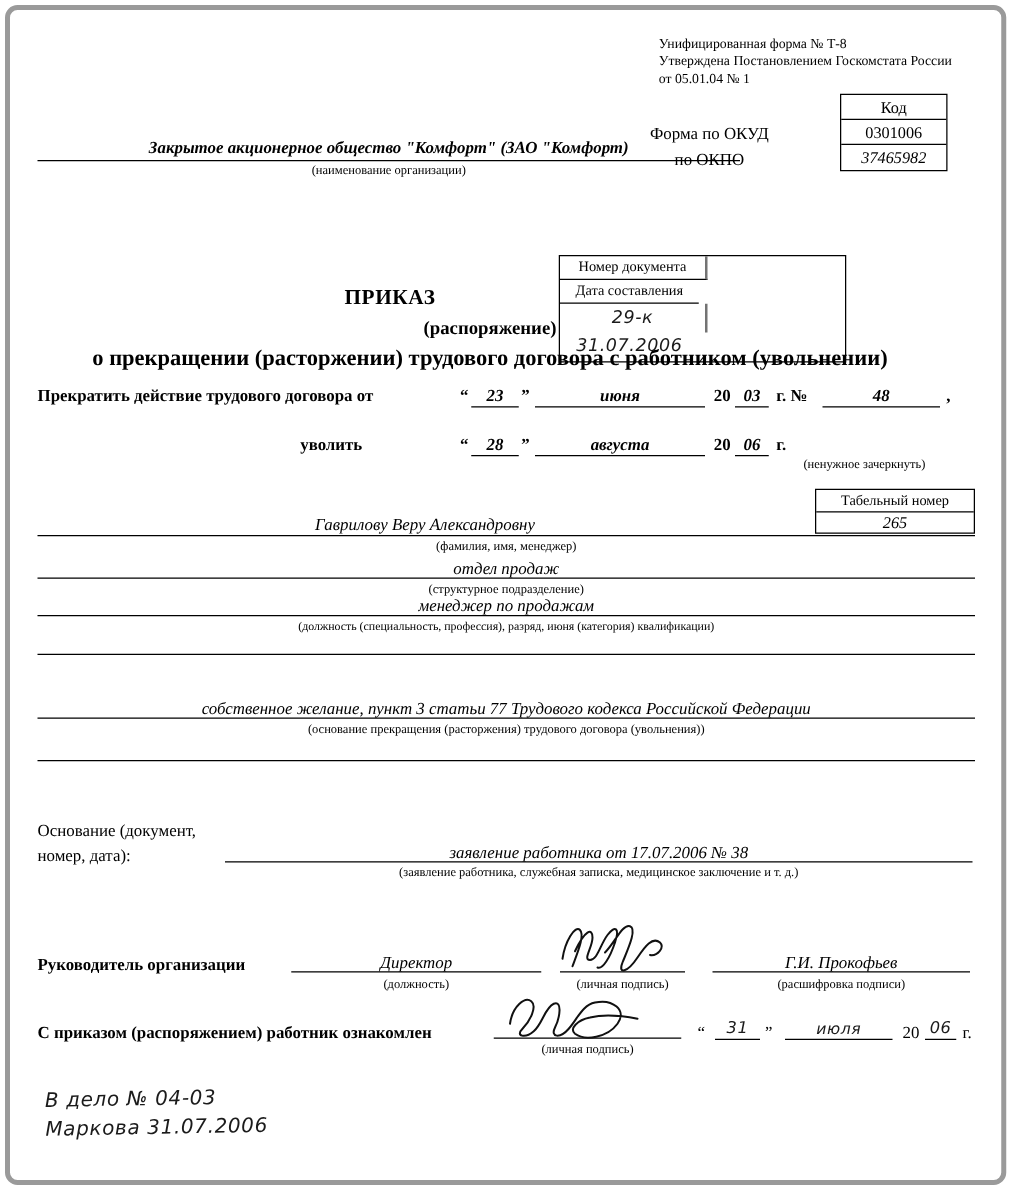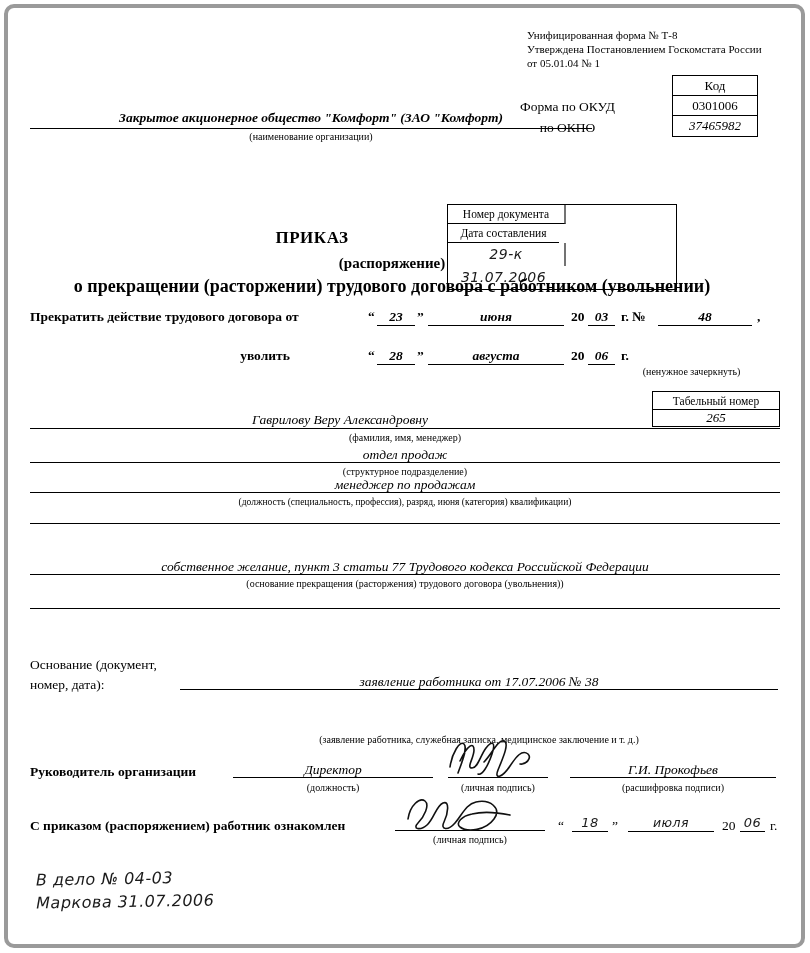--- a/index.html
+++ b/index.html
@@ -125,21 +125,21 @@
 
   <div class="abs center i body-t" style="left:30px; top:557px; width:750px; height:18px; border-bottom:1px solid #000;">собственное желание, пункт 3 статьи 77 Трудового кодекса Российской Федерации</div>
   <div class="abs cap" style="left:30px; top:578px; width:750px;">(основание прекращения (расторжения) трудового договора (увольнения))</div>
   <div class="abs hr" style="left:30px; top:608px; width:750px;"></div>
 
   <div class="abs body-t" style="left:30px; top:655px; width:170px; line-height:20px;">
     <div>Основание (документ,</div>
     <div>номер, дата):</div>
   </div>
   <div class="abs center i body-t" style="left:180px; top:672px; width:598px; height:18px; border-bottom:1px solid #000;">заявление работника от 17.07.2006 № 38</div>
-  <div class="abs cap" style="left:180px; top:693px; width:598px;margin-top:41px;">(заявление работника, служебная записка, медицинское заключение и т. д.)</div>
+  <div class="abs cap" style="left:180px; top:693px; width:598px;">(заявление работника, служебная записка, медицинское заключение и т. д.)</div>
 
   <div class="abs b body-t nowrap" style="left:30px; top:762px;">Руководитель организации</div>
   <div class="abs center i body-t" style="left:233px; top:760px; width:200px; height:18px; border-bottom:1px solid #000;">Директор</div>
   <div class="abs cap" style="left:233px; top:782px; width:200px;">(должность)</div>
 
   <div class="abs" style="left:448px; top:760px; width:100px; height:18px; border-bottom:1px solid #000;"></div>
   <svg class="abs sig" style="left:438px; top:731px;" width="125" height="50" viewBox="0 0 125 50">
     <path d="M12 36 C14 22 22 9 26 13 C30 17 24 31 20 42 M22 30 C30 13 36 11 36 19 C36 27 28 37 34 37 C40 37 42 25 48 17 C54 9 58 11 54 23 C50 35 44 45 40 43 M46 31 C54 23 60 8 66 10 C72 12 64 29 60 39 C56 49 64 47 72 35 C78 26 84 18 90 23 C94 27 88 34 82 33" fill="none" stroke="#111" stroke-width="1.6" stroke-linecap="round"></path>
   </svg>
   <div class="abs cap" style="left:428px; top:782px; width:140px;">(личная подпись)</div>
@@ -149,21 +149,21 @@
 
   <div class="abs b body-t nowrap" style="left:30px; top:816px;">С приказом (распоряжением) работник ознакомлен</div>
   <div class="abs" style="left:395px; top:813px; width:150px; height:18px; border-bottom:1px solid #000;"></div>
   <svg class="abs sig" style="left:398px; top:789px;" width="145" height="46" viewBox="0 0 145 46">
     <path d="M10 30 C12 16 22 8 27 12 C32 16 26 28 20 34 C14 40 22 42 29 36 C36 30 38 17 45 14 C52 11 50 25 46 33 C42 41 50 42 57 34 C64 26 68 15 78 13 C92 10 104 19 96 30 C88 41 70 44 62 38 C57 34 64 27 74 25 C86 22 102 24 112 26" fill="none" stroke="#111" stroke-width="1.6" stroke-linecap="round"></path>
   </svg>
   <div class="abs cap" style="left:395px; top:834px; width:150px;">(личная подпись)</div>
 
   <div class="abs body-t" style="left:0; top:816px; width:810px; height:20px;">
     <span class="abs" style="left:558px;">“</span>
-    <span class="abs slot hand" style="left:572px; top:-3px; width:36px; height:19px; font-size:13px;">18</span>
+    <span class="abs slot hand" style="left:572px; top:-3px; width:36px; height:19px; font-size:13px;">31</span>
     <span class="abs" style="left:612px;">”</span>
     <span class="abs slot hand" style="left:628px; top:-3px; width:86px; height:19px; font-size:12.5px;">июля</span>
     <span class="abs" style="left:722px;">20</span>
     <span class="abs slot hand" style="left:740px; top:-3px; width:25px; height:19px; font-size:13px;">06</span>
     <span class="abs" style="left:770px;">г.</span>
   </div>
 
   <div class="abs hand" style="left:36px; top:867px; font-size:16px; line-height:23px; transform:rotate(-1deg);">
     <div>В дело № 04-03</div>
     <div>Маркова 31.07.2006</div>

